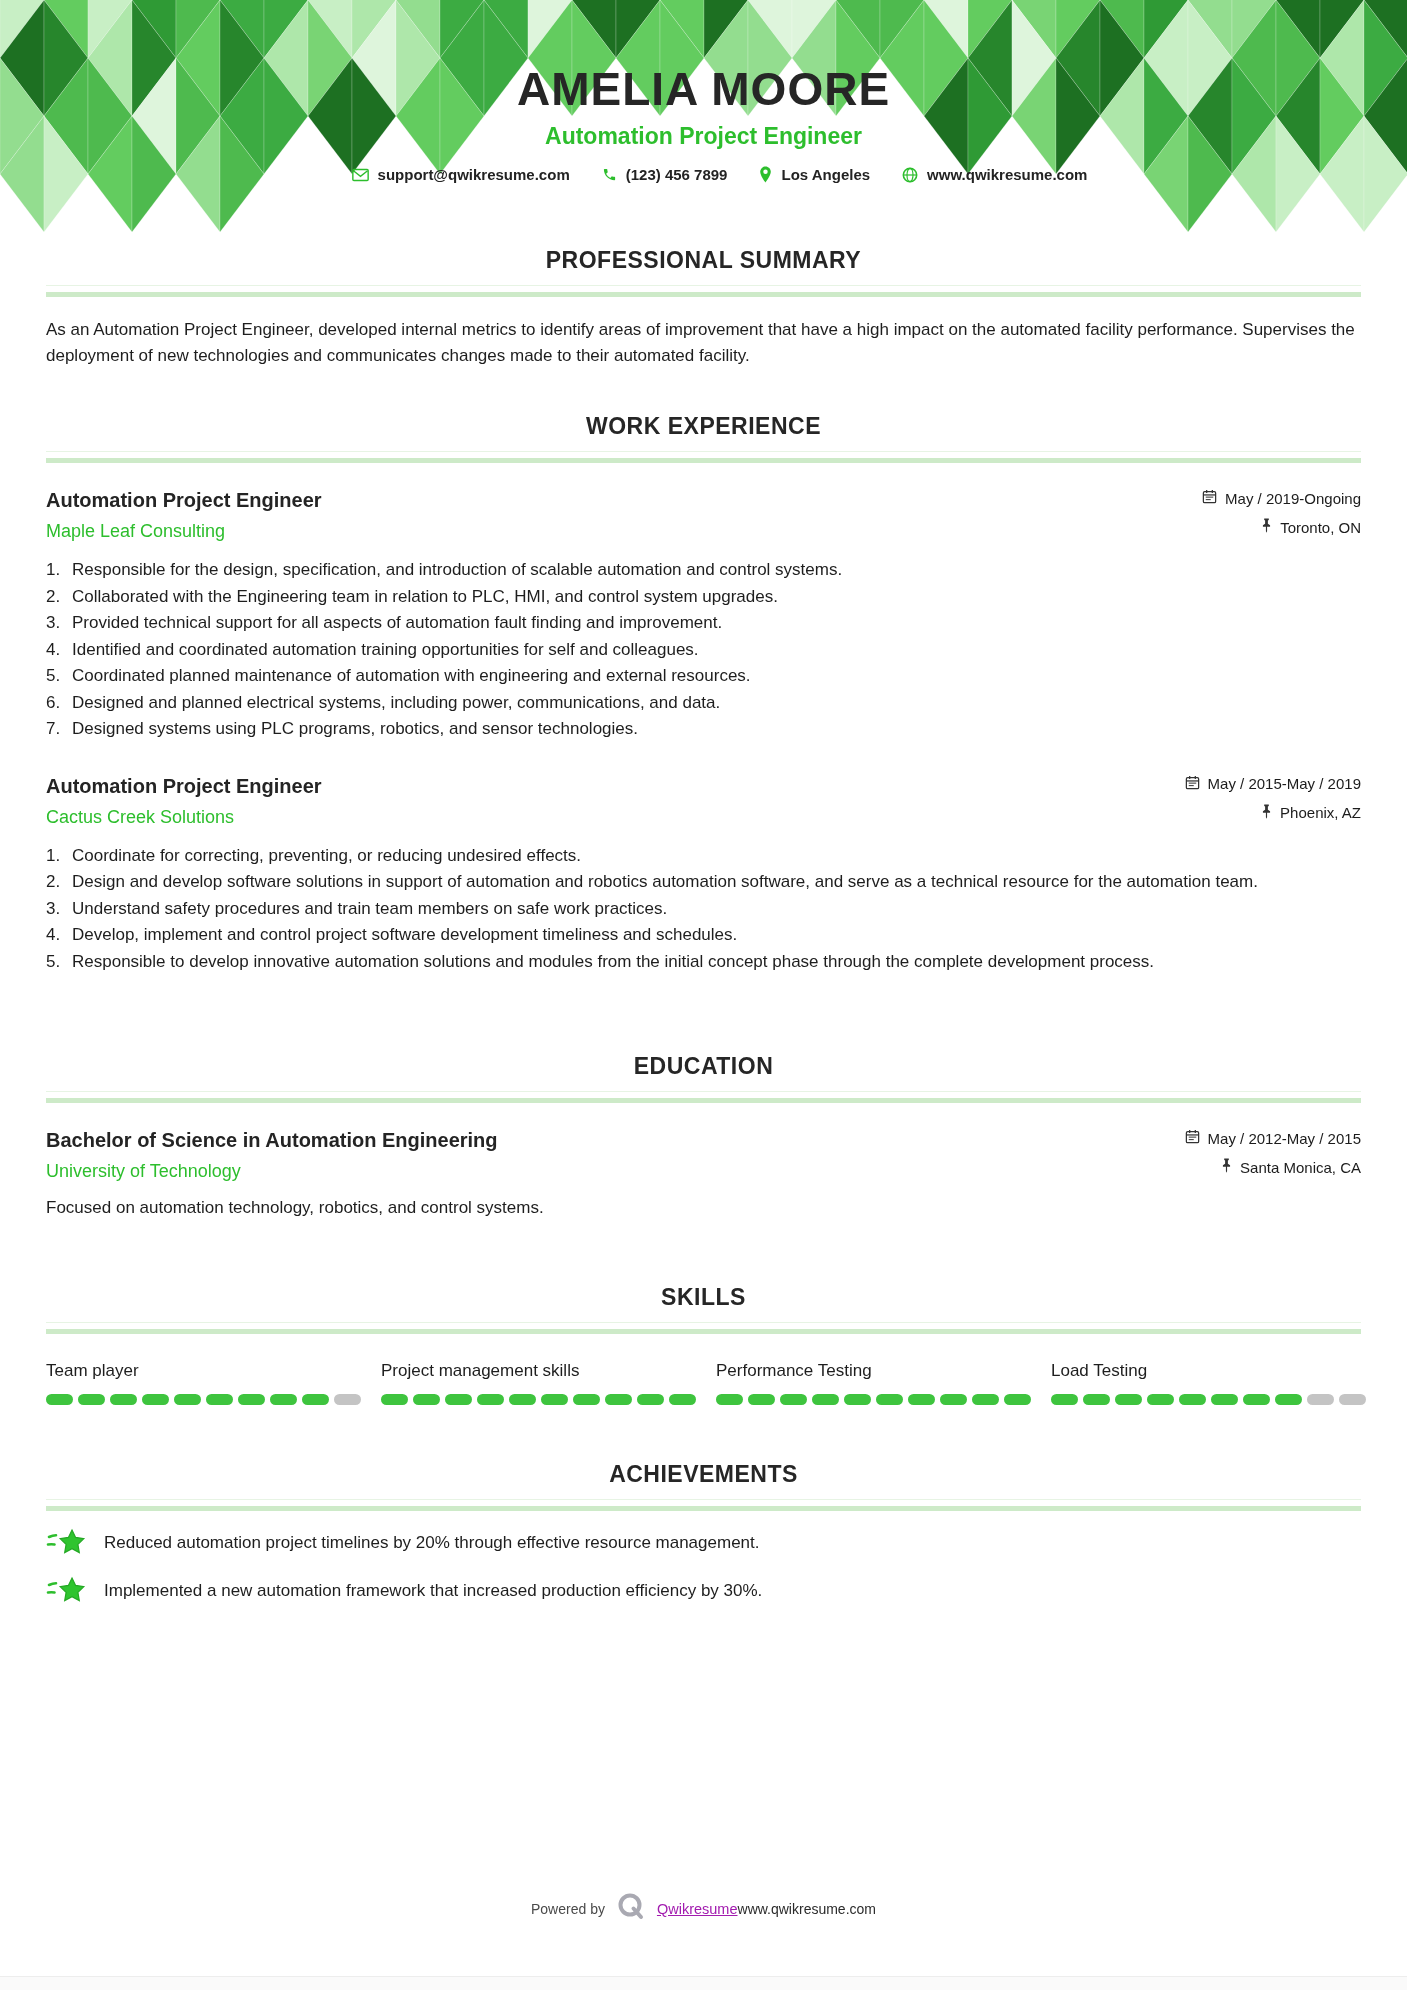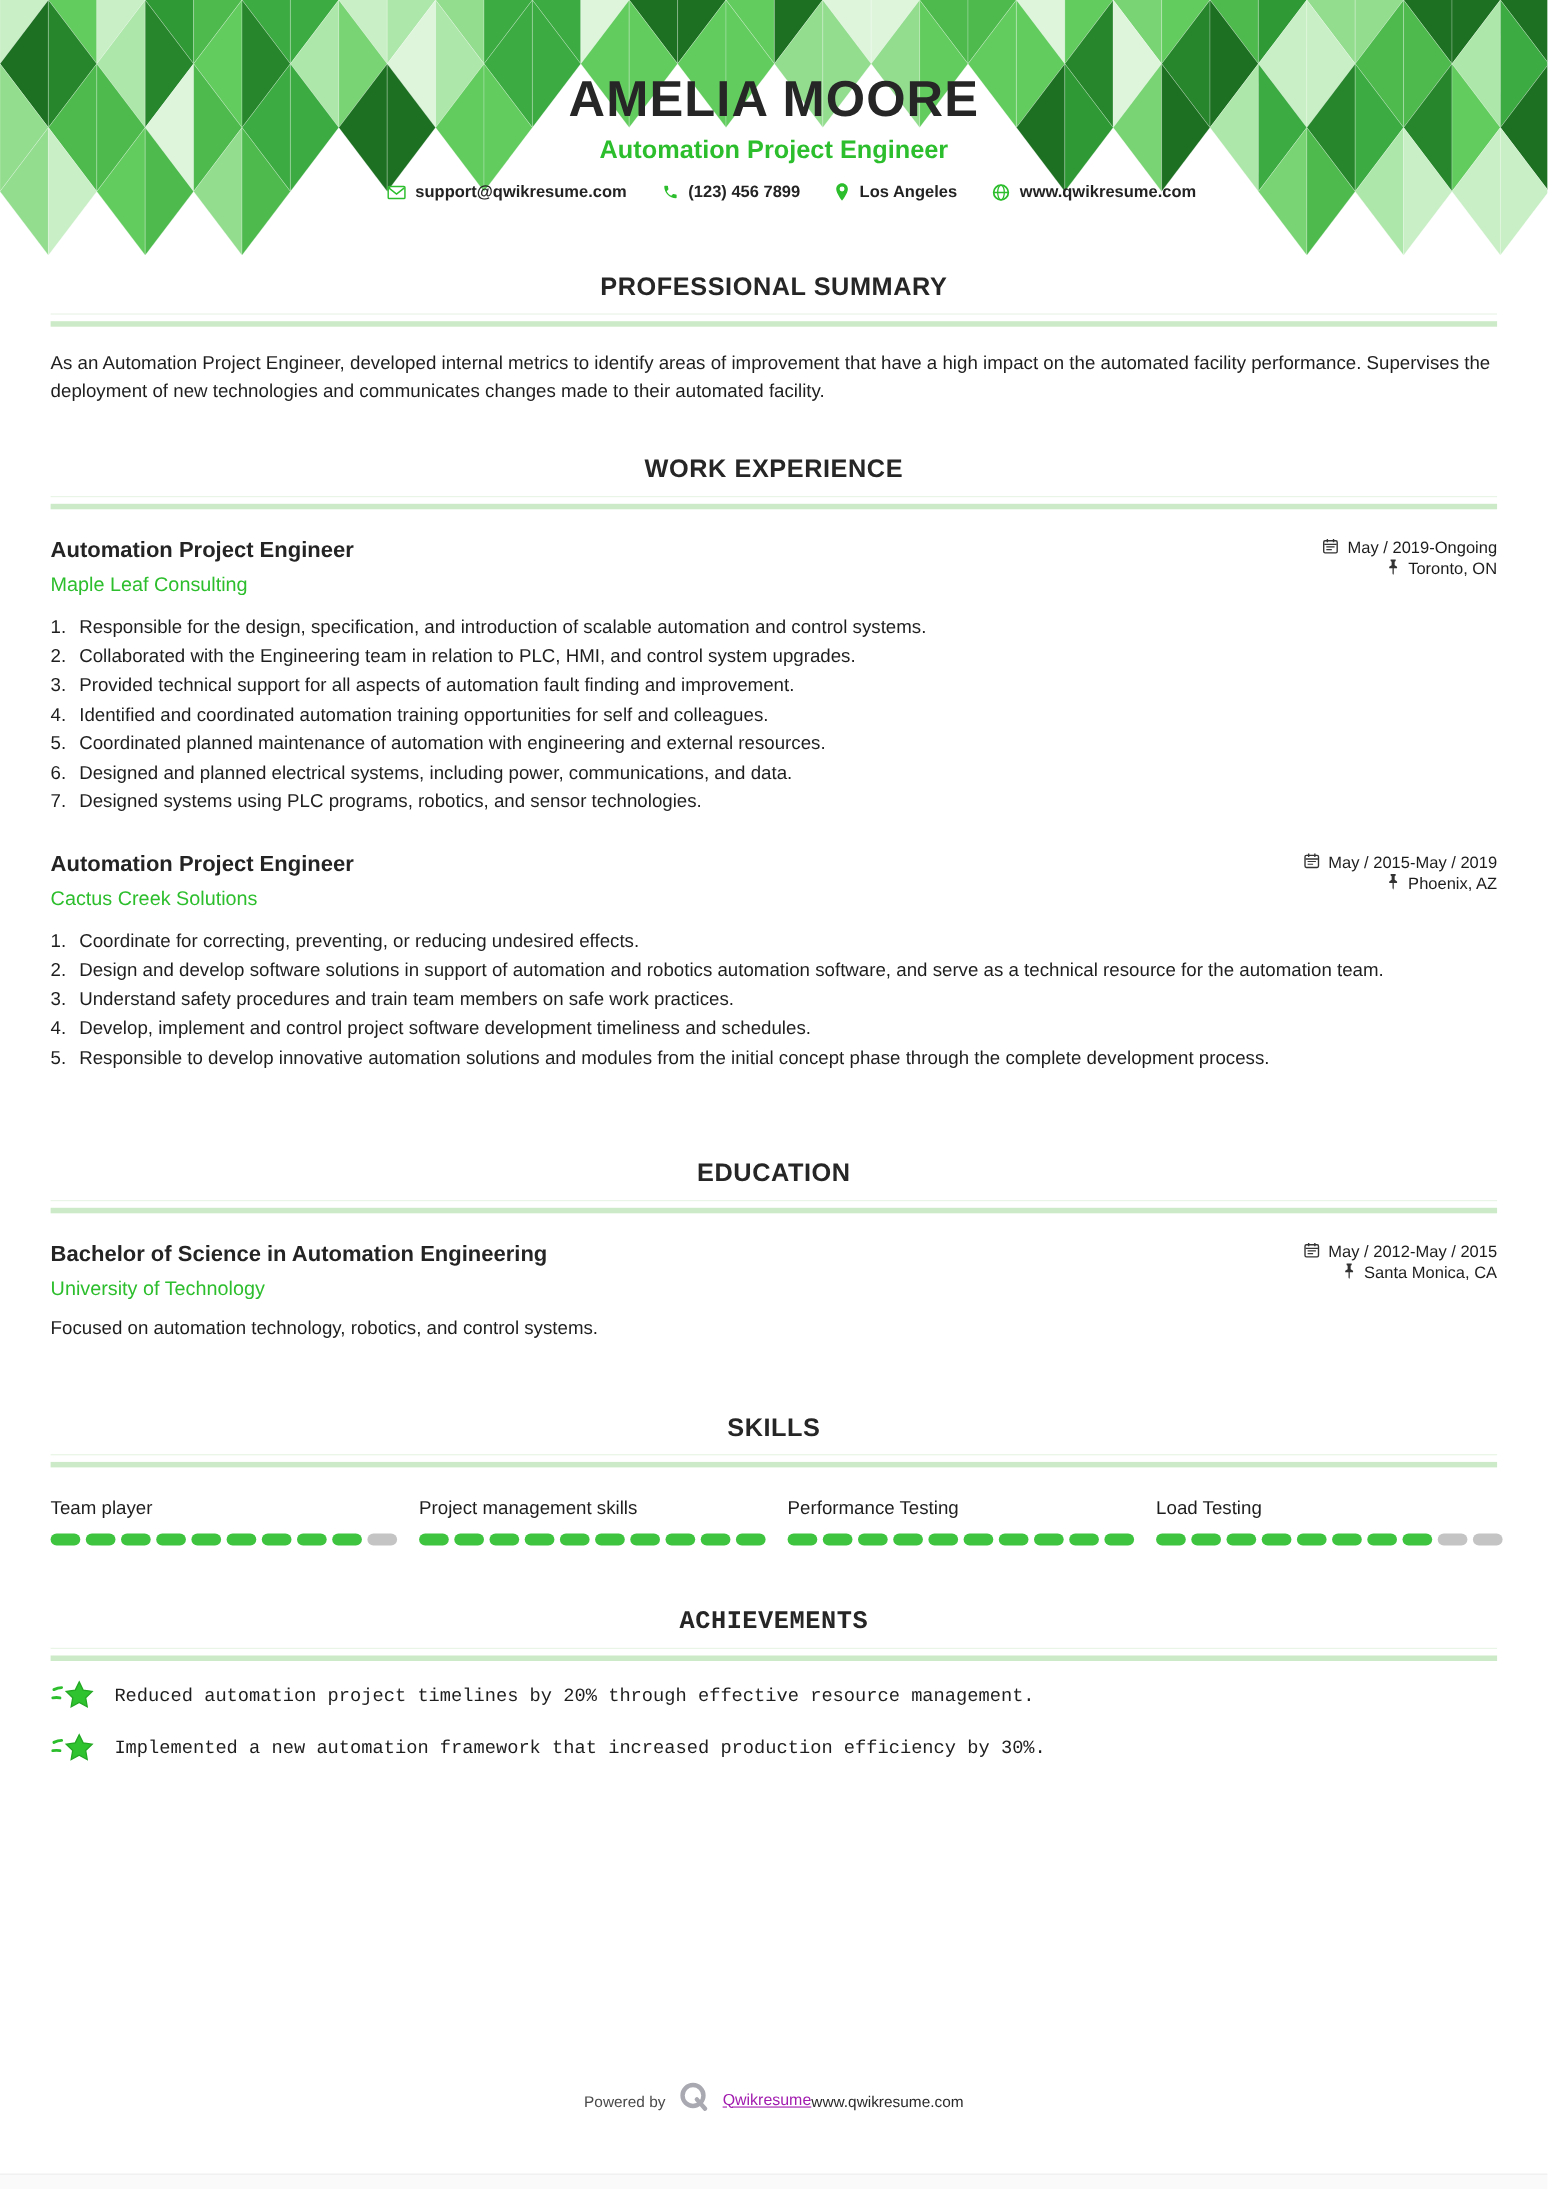--- a/index.html
+++ b/index.html
@@ -31,38 +31,38 @@
 
   .mt-experience { margin-top:44px; }
   .job { margin-top:26px; }
   .job + .job { margin-top:32px; }
   .job-header { display:flex; justify-content:space-between; }
   .job-title { margin:0; font-size:20px; font-weight:bold; color:#242424; }
   .company { margin-top:9px; font-size:18px; color:var(--accent); }
   .job-right { text-align:right; }
   .meta-row { display:flex; justify-content:flex-end; align-items:center; gap:8px;
           font-size:15px; color:#1c1c1c; }
-  .meta-row + .meta-row { margin-top:0; }
+  .meta-row + .meta-row { margin-top:11px; }
   ol.bullets { list-style:none; counter-reset:li; margin:15px 0 0; padding:0;
           font-size:17px; line-height:26.5px; color:#1e1e1e; }
   ol.bullets li { position:relative; padding-left:26px; }
   ol.bullets li::before { counter-increment:li; content:counter(li) "."; position:absolute; left:0; }
 
   .mt-education { margin-top:78px; }
   .edu-desc { margin:16px 0 0; font-size:17px; color:#1e1e1e; }
 
   .mt-skills { margin-top:66px; }
   .skills-grid { display:grid; grid-template-columns:repeat(4,1fr); gap:20px; margin-top:27px; }
   .skill-name { font-size:17px; color:#1e1e1e; }
   .skill-bar { display:flex; gap:5px; margin-top:13px; }
   .seg { width:27px; height:11px; border-radius:6px; }
   .seg-on  { background:var(--bar-green); }
   .seg-off { background:var(--bar-gray); }
 
-  .mt-achievements { margin-top:56px;font-family:Liberation Mono, monospace; }
+  .mt-achievements { margin-top:56px; }
   .ach-list { margin-top:12px; }
   .ach-row { display:flex; align-items:center; gap:16px; margin-top:16px;
           font-size:17px; color:#1e1e1e; }
   .ach-icon svg { display:block; }
 
   
   .footer { position:absolute; top:1892px; left:0; width:1407px; box-sizing:border-box;
           padding:0 55px; display:flex; justify-content:center; align-items:center; }
   .footer-left { display:flex; align-items:center; gap:12px; }
   .powered-by { font-size:14px; color:#4a4a4a; }

